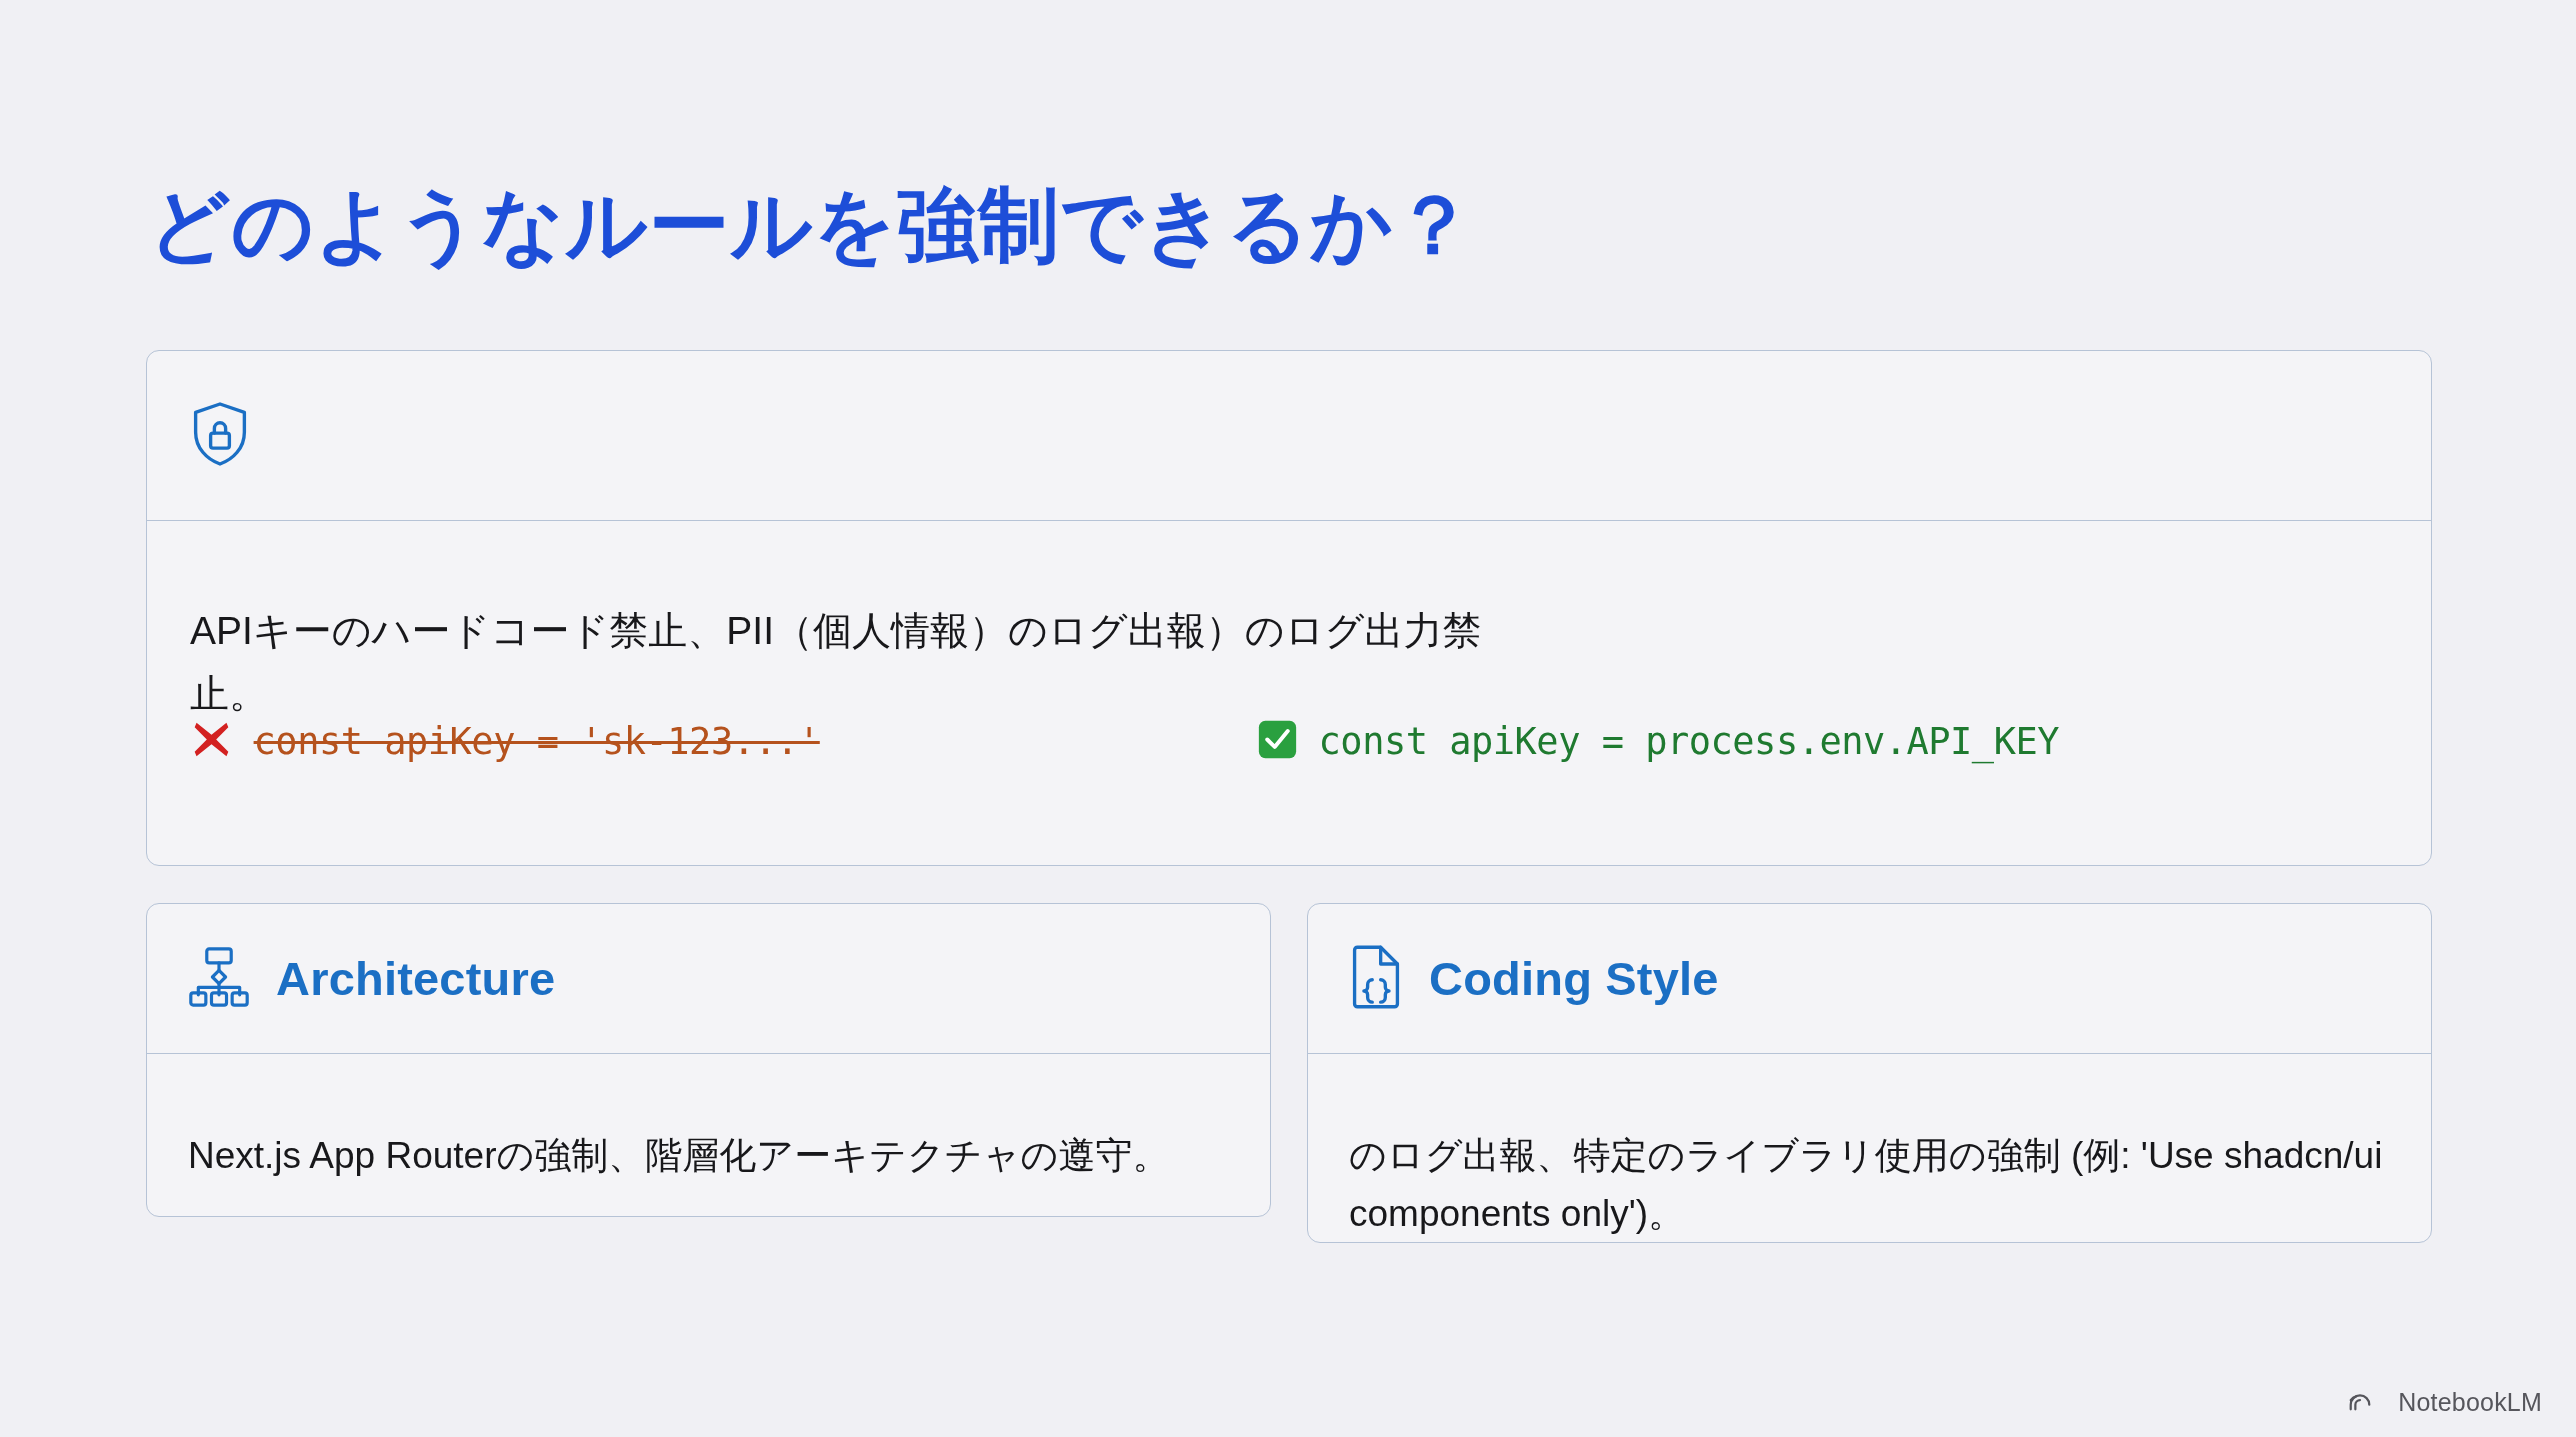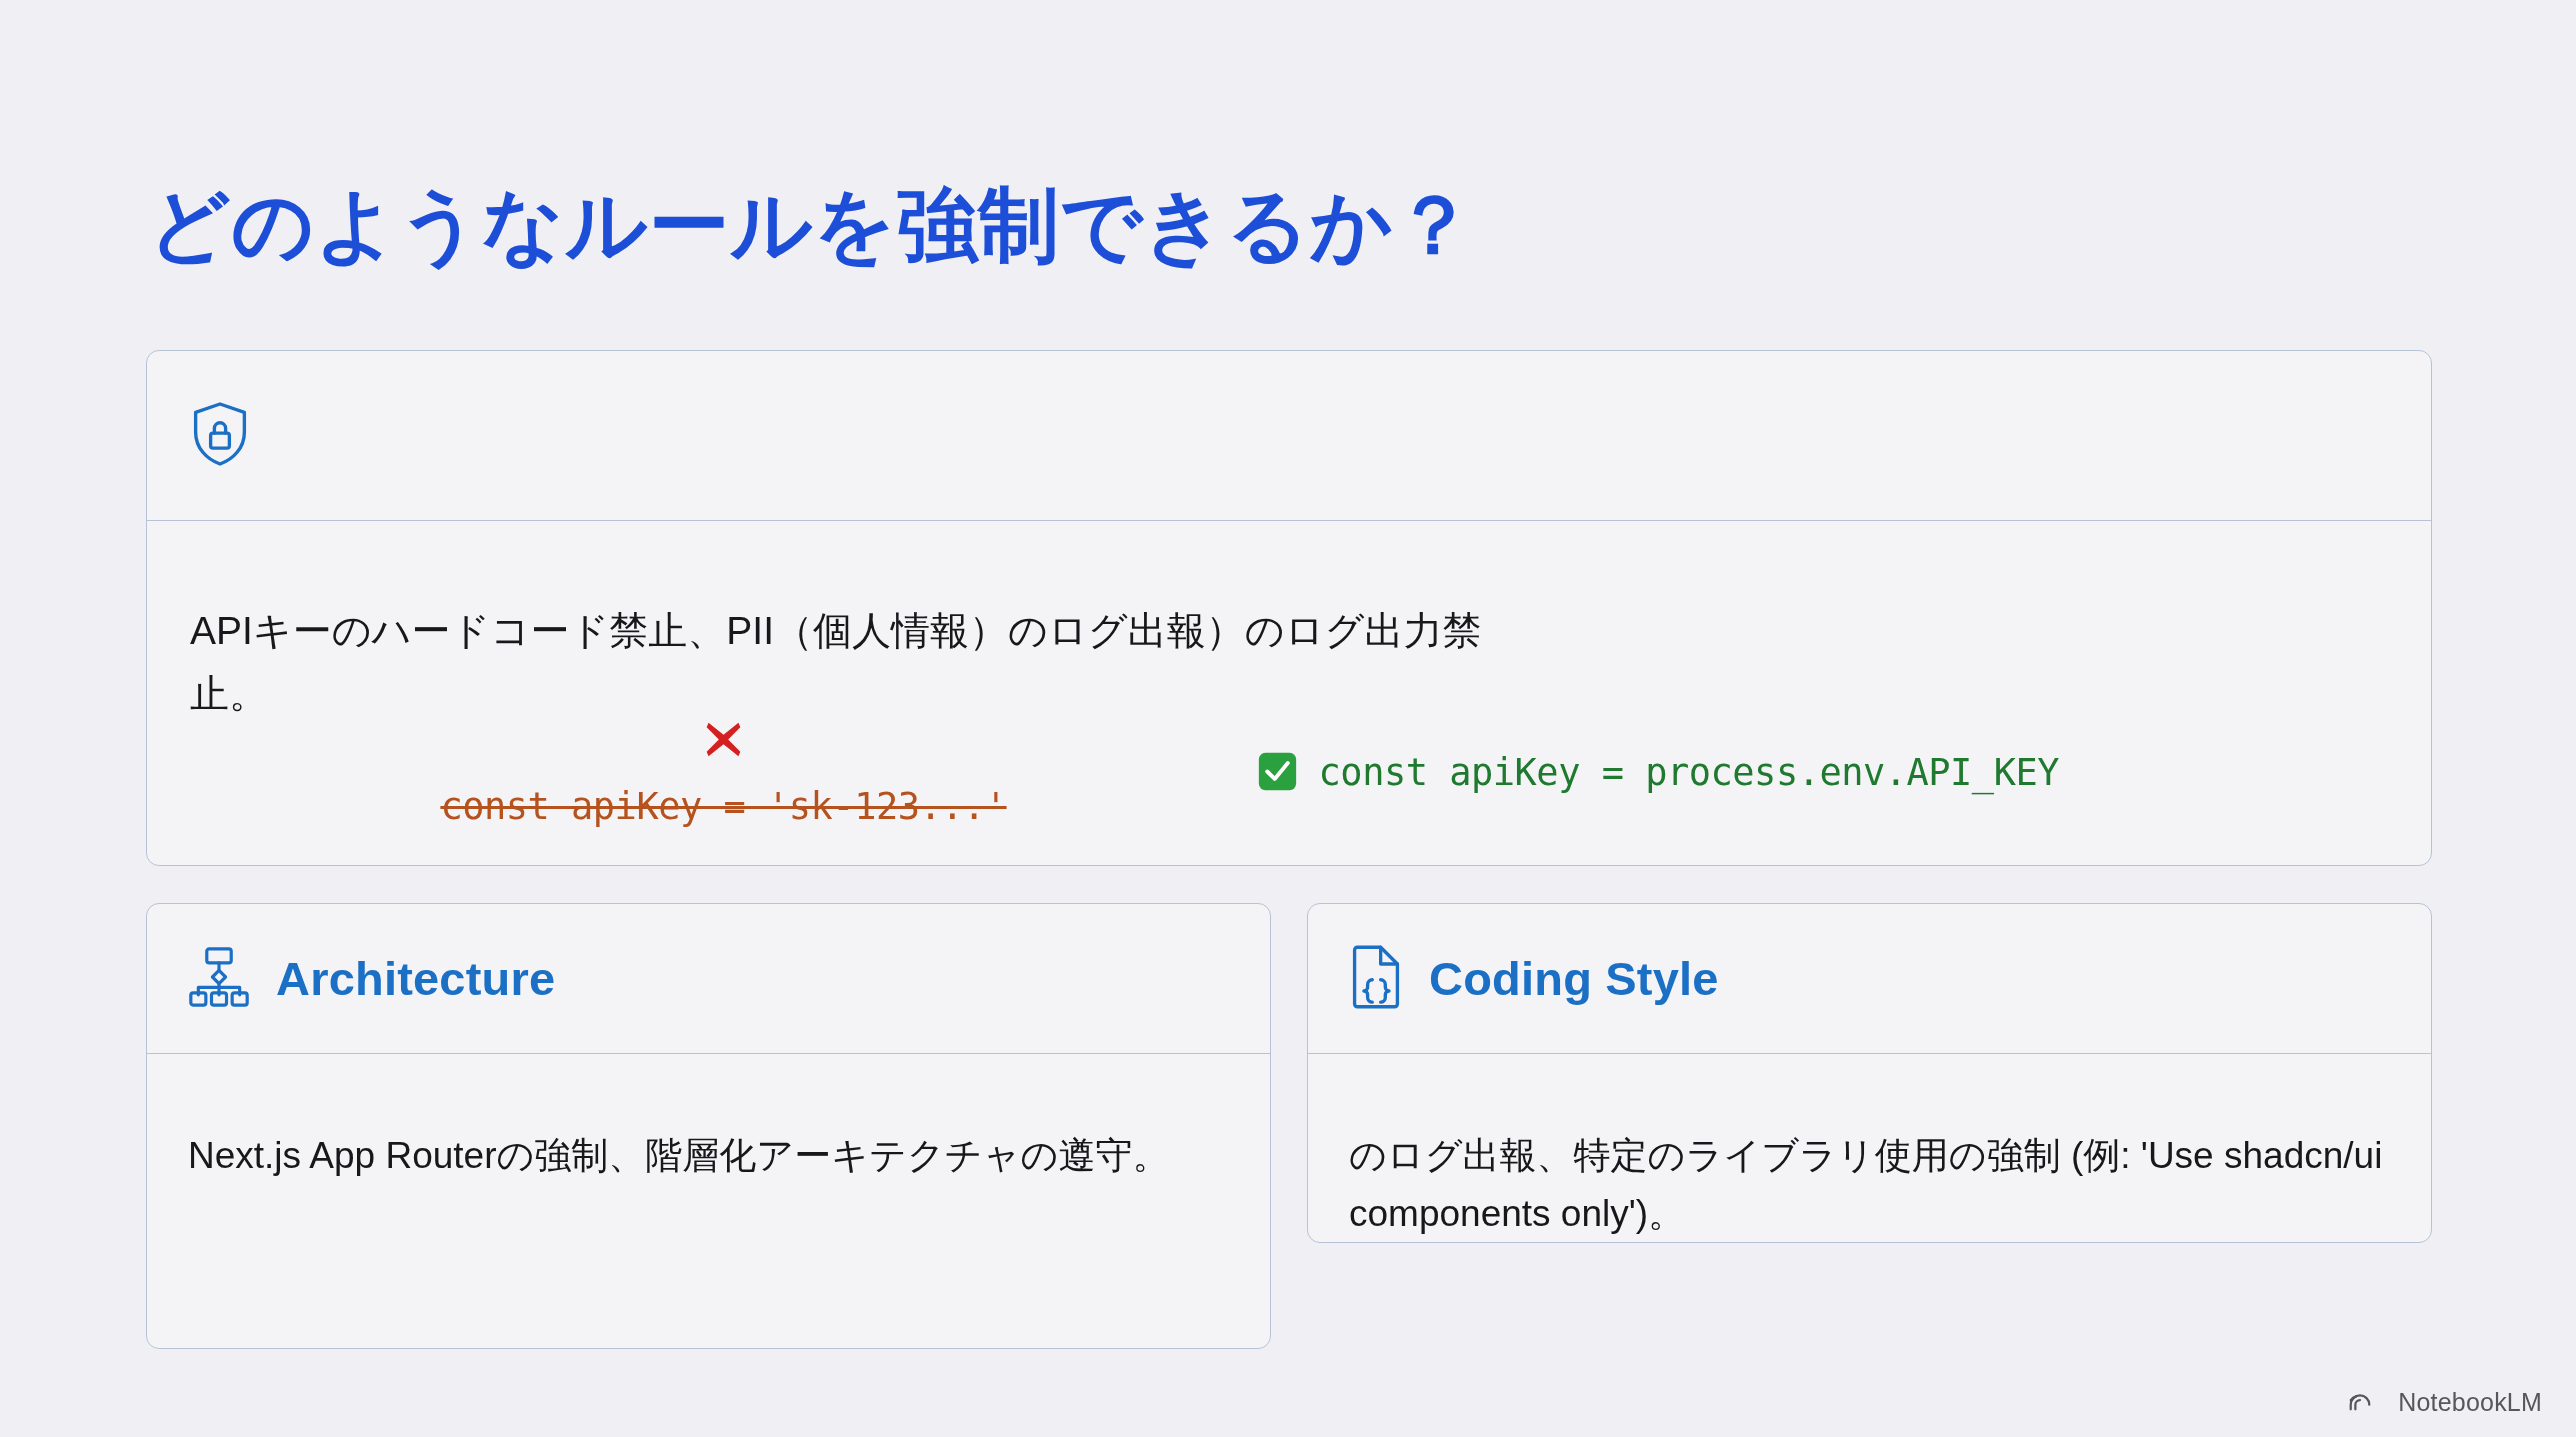--- a/index.html
+++ b/index.html
@@ -47,21 +47,21 @@
   .card-security {
     left: 146px;
     top: 350px;
     width: 2286px;
     height: 516px;
   }
   .card-architecture {
     left: 146px;
     top: 903px;
     width: 1125px;
-    height: 446px;
+    height: 314px;
   }
   .card-coding {
     left: 1307px;
     top: 903px;
     width: 1125px;
     height: 340px;
   }
 
   .card-header {
     display: flex;
@@ -130,21 +130,21 @@
     right: 43px;
     top: 367px;
     display: flex;
     align-items: center;
   }
   .code-item {
     display: flex;
     align-items: center;
     gap: 20.6px;
   }
-  .code-item.bad { width: 1067px; flex-direction: column; }
+  .code-item.bad { width: 1067px; }
 
   .mark {
     flex: 0 0 auto;
     display: block;
   }
 
   .code-text {
     font-family: "DejaVu Sans Mono", "Liberation Mono", monospace;
     font-size: 37px;
     letter-spacing: -0.5px;

